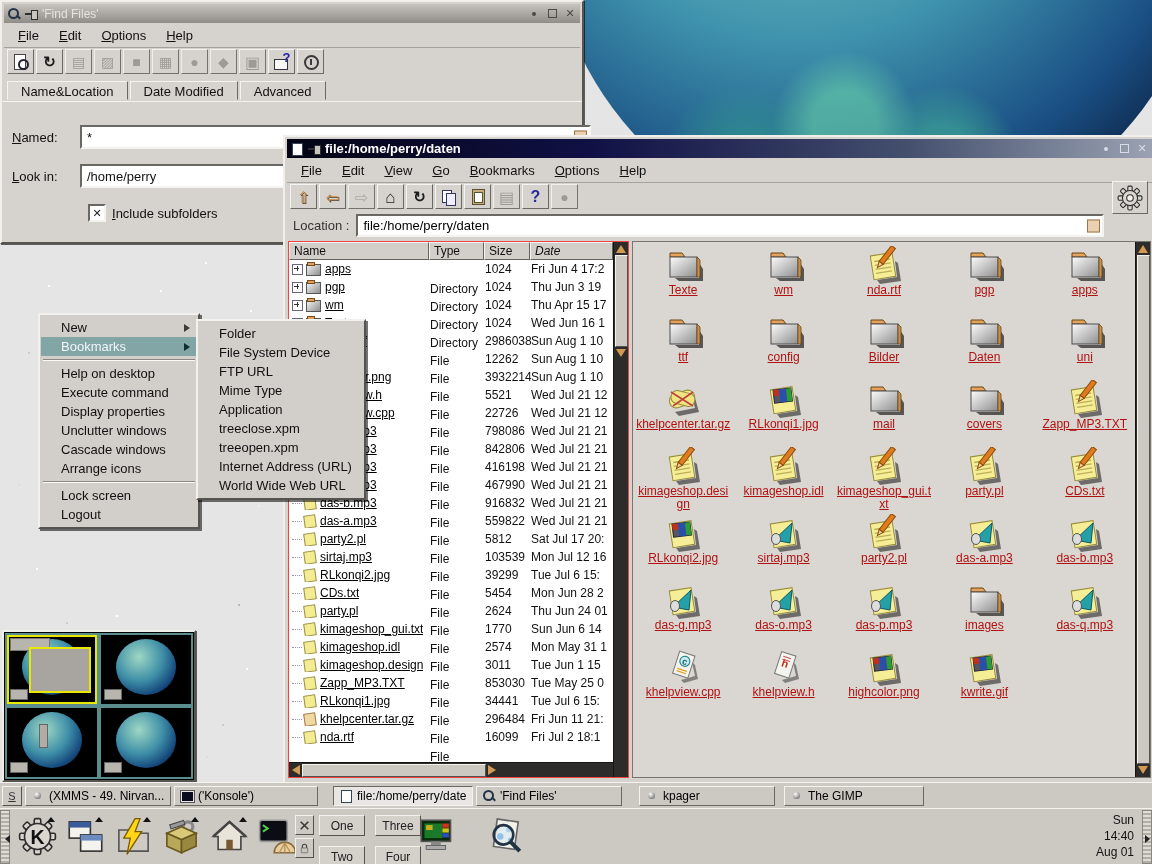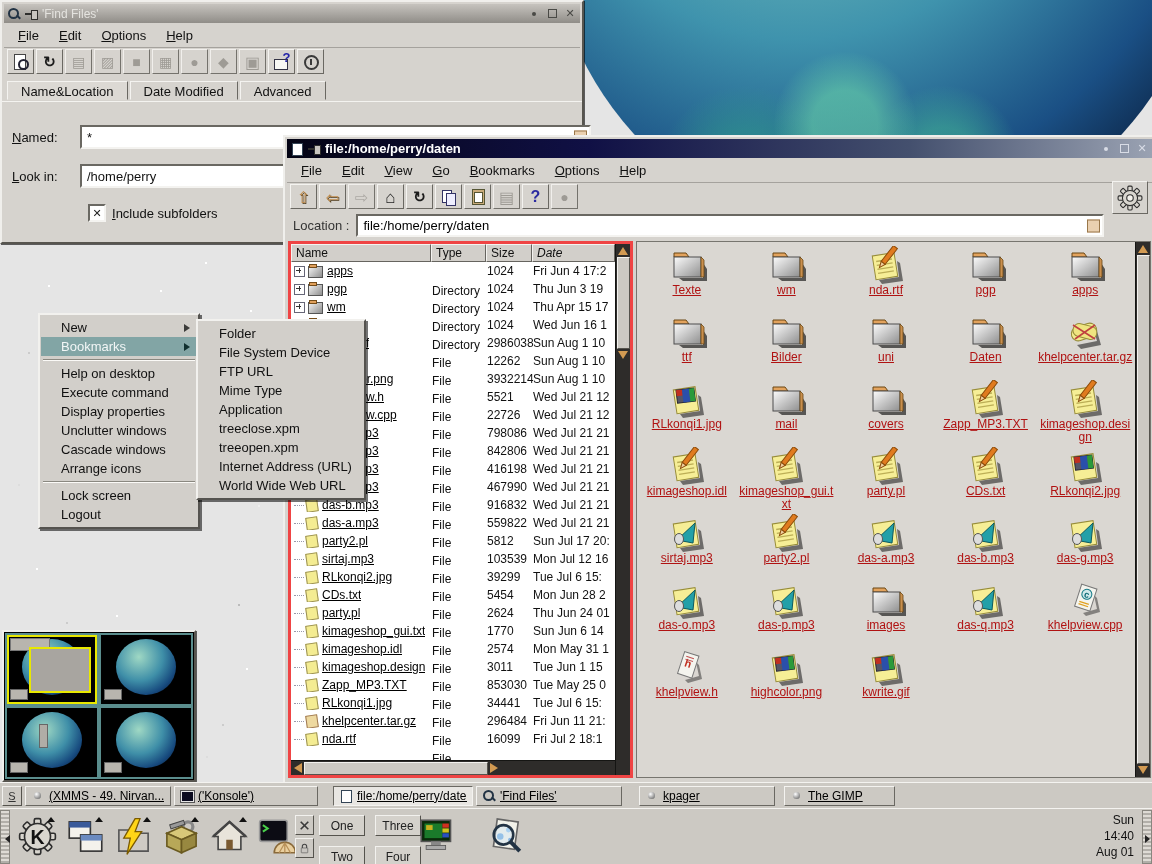--- a/index.html
+++ b/index.html
@@ -116,21 +116,21 @@
   
   .win-konq{left:283px;top:135px;width:869px;height:645px;z-index:30;}
   .k-tool{position:absolute;left:5px;top:47px;display:flex;gap:2px;}
   .gearbtn{position:absolute;right:6px;top:44px;width:36px;height:33px;border:1px solid;
     border-color:#f4f3f0 #6a6862 #6a6862 #f4f3f0;background:#d6d3ce;display:grid;place-items:center;padding:0;}
   .locbar{position:absolute;left:8px;right:50px;top:77px;height:23px;display:flex;align-items:center;gap:7px;font-size:13px;color:#333;}
   .locinput{flex:1;position:relative;height:19px;background:#fff;border:2px solid;
     border-color:#6a6862 #f4f3f0 #f4f3f0 #6a6862;display:flex;align-items:center;padding:0 18px 0 5px;
     font-size:13px;color:#000;white-space:nowrap;overflow:hidden;}
   .k-content{position:absolute;left:3px;right:3px;top:104px;bottom:4px;display:flex;}
-  .k-left{width:339px;display:grid;grid-template-columns:1fr 15px;grid-template-rows:18px 1fr 15px;border:3px solid #ef4444;}
+  .k-left{width:339px;display:grid;grid-template-columns:1fr 15px;grid-template-rows:18px 1fr 15px;border:1px solid #ef4444;}
   .thead{display:flex;background:#d2cfca;overflow:hidden;}
   .hc{font-size:12px;padding:1px 4px;border:1px solid;border-color:#f4f3f0 #66645f #66645f #f4f3f0;
     overflow:hidden;white-space:nowrap;box-sizing:border-box;}
   .hc:nth-child(1){width:140px;} .hc:nth-child(2){width:55px;} .hc:nth-child(3){width:46px;} .hc:nth-child(4){flex:1;font-style:italic;}
   .tree-rows{background:#fff;overflow:hidden;}
   .trow{display:flex;height:18px;align-items:center;font-size:12px;padding-left:3px;box-sizing:border-box;}
   .c-name{width:138px;display:flex;align-items:center;overflow:hidden;white-space:nowrap;flex:0 0 138px;}
   .c-type{width:55px;flex:0 0 55px;overflow:hidden;margin-top:40px;}
   .c-size{width:46px;flex:0 0 46px;overflow:hidden;}
   .c-date{flex:1;overflow:hidden;white-space:nowrap;}
@@ -175,28 +175,28 @@
   .cmi.highlight{background:#82a5a5;color:#f2f6f6;}
   .cmi.highlight::after{border-left-color:#10302f;}
   .cmi.sep{height:0;padding:0;border-top:1px solid #8a8880;border-bottom:1px solid #fbfaf7;margin:3px 2px;}
   
   .taskbar{position:absolute;left:0;top:782px;width:1152px;height:26px;background:#ccc9c3;
     border-top:1px solid #f4f3f0;display:flex;align-items:center;padding:0 2px;gap:3px;z-index:50;box-sizing:border-box;}
   .tk-start{width:20px;height:20px;flex:0 0 20px;font-size:11px;border:1px solid;border-color:#f2f1ee #55534d #55534d #f2f1ee;
     background:#ccc9c3;color:#333;display:grid;place-items:center;padding:0;text-decoration:underline;}
   .tk-items{display:contents;}
   .tk{height:20px;border:1px solid;border-color:#f4f3f0 #6a6862 #6a6862 #f4f3f0;background:#ccc9c3;
-    display:flex;align-items:center;gap:4px;padding:0 5px;font-size:12px;overflow:hidden;white-space:nowrap;box-sizing:border-box;text-decoration:underline;}
+    display:flex;align-items:center;gap:4px;padding:0 5px;font-size:12px;overflow:hidden;white-space:nowrap;box-sizing:border-box;}
   .tk .tlab{overflow:hidden;}
   .tk:nth-child(1){width:146px;}
   .tk:nth-child(2){width:144px;}
   .tk:nth-child(3){width:140px;margin-left:12px;background:#e8e6e2;border-color:#6a6862 #f4f3f0 #f4f3f0 #6a6862;}
   .tk:nth-child(4){width:146px;}
   .tk:nth-child(5){width:136px;margin-left:14px;}
-  .tk:nth-child(6){width:111px;margin-left:6px;}
+  .tk:nth-child(6){width:140px;margin-left:6px;}
   
   .panel{position:absolute;left:0;top:808px;width:1152px;height:56px;background:#ccc9c3;
     border-top:1px solid #f4f3f0;z-index:50;box-sizing:border-box;}
   .phide{position:absolute;top:1px;width:10px;height:54px;background:repeating-linear-gradient(180deg,#dedbd5 0 2px,#b2afa9 2px 4px);
     border:1px solid #88867f;box-sizing:border-box;}
   .phide.l{left:0;} .phide.r{right:0;}
   .phide::after{content:"";position:absolute;top:24px;width:0;height:0;border:4px solid transparent;}
   .phide.l::after{left:0;border-right:5px solid #222;}
   .phide.r::after{left:2px;border-left:5px solid #222;}
   .p-launch{position:absolute;left:14px;top:4px;display:flex;gap:1px;}
@@ -694,21 +694,21 @@
             <span class="c-date">Wed Jul 21 21</span>
           </div>
             <div class="trow file">
             <span class="c-name">
               <span class="expander"></span>
               <span class="s-icon ic-doc-s"></span>
               <span class="fname">party2.pl</span>
             </span>
             <span class="c-type">File</span>
             <span class="c-size">5812</span>
-            <span class="c-date">Sun Jul 17 20:</span>
+            <span class="c-date">Sat Jul 17 20:</span>
           </div>
             <div class="trow file">
             <span class="c-name">
               <span class="expander"></span>
               <span class="s-icon ic-doc-s"></span>
               <span class="fname">sirtaj.mp3</span>
             </span>
             <span class="c-type">File</span>
             <span class="c-size">103539</span>
             <span class="c-date">Mon Jul 12 16</span>
@@ -861,33 +861,39 @@
             <div class="icell">
             <svg class="bigicon">
                 <use href="#i-folder"></use>
               </svg>
             <div class="ilabel">ttf</div>
           </div>
             <div class="icell">
             <svg class="bigicon">
                 <use href="#i-folder"></use>
               </svg>
+            <div class="ilabel">config</div>
+          </div>
+            <div class="icell">
+            <svg class="bigicon">
+                <use href="#i-folder"></use>
+              </svg>
             <div class="ilabel">Bilder</div>
           </div>
             <div class="icell">
             <svg class="bigicon">
                 <use href="#i-folder"></use>
               </svg>
+            <div class="ilabel">Daten</div>
+          </div>
+            <div class="icell">
+            <svg class="bigicon">
+                <use href="#i-folder"></use>
+              </svg>
             <div class="ilabel">uni</div>
-          </div>
-            <div class="icell">
-            <svg class="bigicon">
-                <use href="#i-folder"></use>
-              </svg>
-            <div class="ilabel">Daten</div>
           </div>
             <div class="icell">
             <svg class="bigicon">
                 <use href="#i-tar"></use>
               </svg>
             <div class="ilabel">khelpcenter.tar.gz</div>
           </div>
             <div class="icell">
             <svg class="bigicon">
                 <use href="#i-image"></use>

